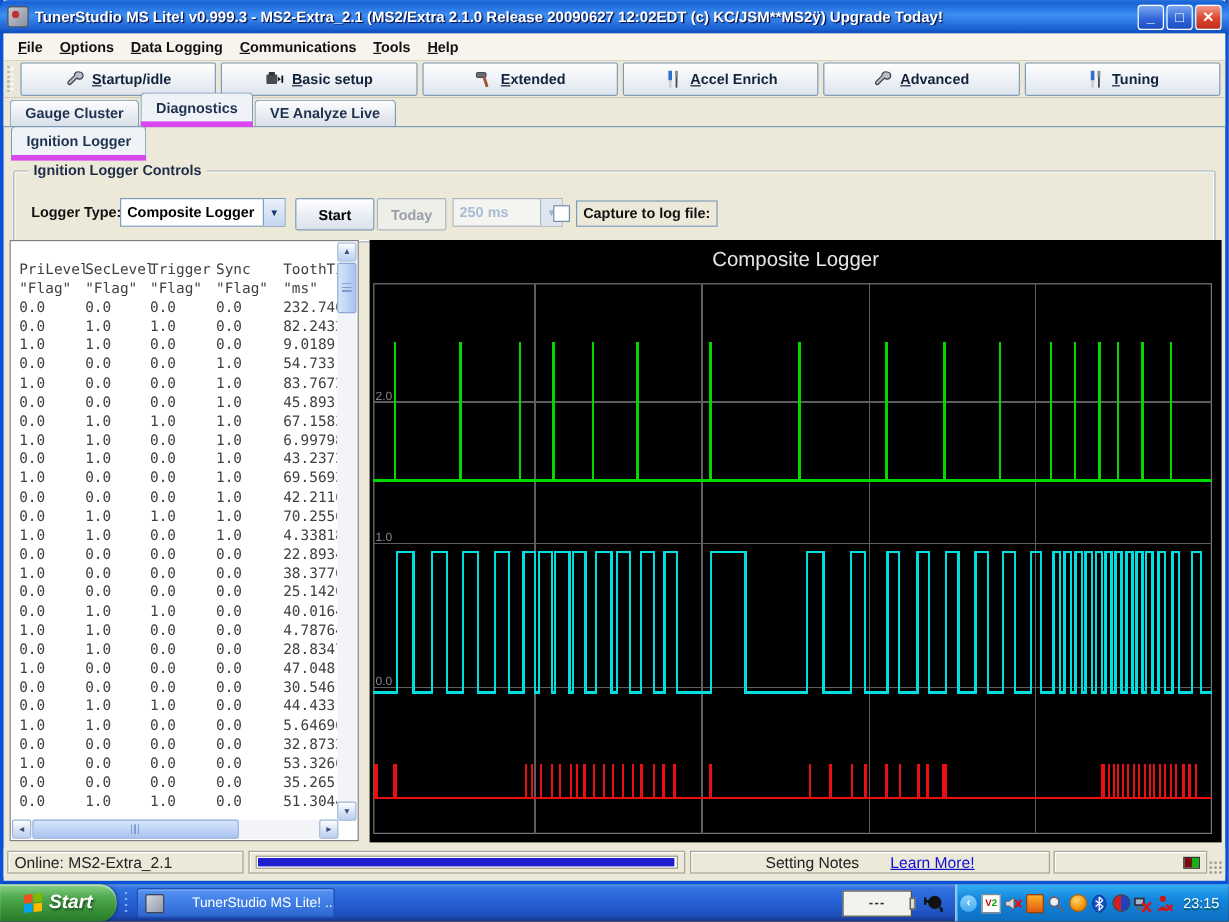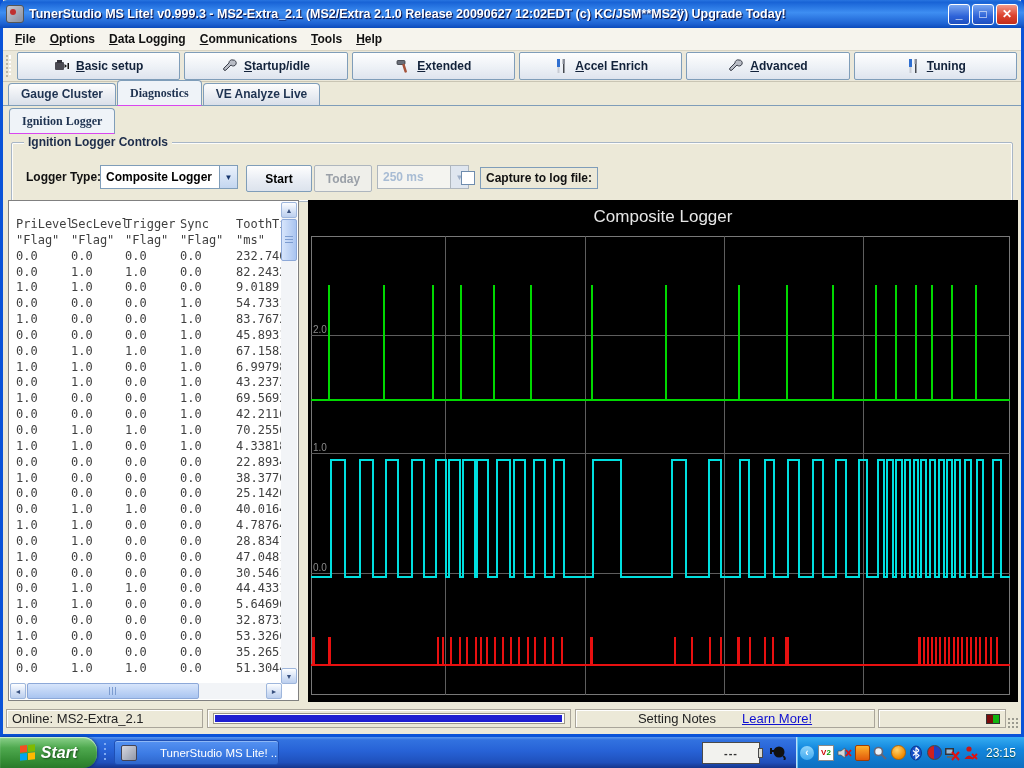--- a/index.html
+++ b/index.html
@@ -19,21 +19,21 @@
   .menu-item u{text-decoration:underline;}
   
   #toolbar{position:absolute;left:0;top:51px;width:1018px;height:31px;background:#EBE8DA;border-bottom:1px solid #C9C5B4;display:flex;align-items:center;padding-left:14px;box-sizing:border-box;}
   #toolbar-grip{position:absolute;left:3px;top:4px;width:6px;height:22px;background:repeating-linear-gradient(180deg,#B9B5A6 0 2px,transparent 2px 4px),repeating-linear-gradient(180deg,#fff 0 2px,transparent 2px 4px);background-size:2px 100%,2px 100%;background-position:0 0,3px 2px;background-repeat:repeat-y;}
   .tool-btn{flex:1;height:26px;margin-right:4px;border:1px solid #7F9DB9;border-radius:2px;background:linear-gradient(180deg,#FEFEFE,#EDF1F6 55%,#DEE4EE);display:flex;align-items:center;justify-content:center;font-size:12px;font-weight:bold;color:#12223A;gap:6px;}
   .tool-btn u{text-decoration:underline;}
   .ticon{width:16px;height:16px;display:inline-block;}
   
   #maintabs{position:absolute;left:0;top:82px;width:1018px;height:24px;border-bottom:1px solid #7F9DB9;box-sizing:border-box;background:#ECE9D8;display:flex;align-items:flex-end;padding-left:5px;}
   .tab{border:1px solid #7F9DB9;border-bottom:none;border-radius:4px 4px 0 0;padding:3px 12px 4px 12px;font-size:12px;font-weight:bold;color:#1E3250;background:linear-gradient(180deg,#FDFDFD,#D9DFE9);margin-right:1px;}
-  .tab.sel{background:#EFF3F8;padding-top:5px;position:relative;top:1px;border-bottom:1px solid #d946ef;font-family:Liberation Serif, serif;}
+  .tab.sel{background:#EFF3F8;padding-top:5px;position:relative;top:1px;border-bottom:5px solid #d946ef;}
   #innertabs{position:absolute;left:6px;top:110px;height:23px;display:flex;align-items:flex-end;}
   
   #groupbox{position:absolute;left:8px;top:142px;width:1000px;height:58px;border:1px solid #A8B6C6;border-radius:2px;box-shadow:inset 0 0 0 1px #FDFDFB;}
   #group-title{position:absolute;left:12px;top:-8px;background:#ECE9D8;padding:0 4px;font-size:12px;font-weight:bold;color:#1C2C4A;}
   #ctl-row{position:absolute;left:0;top:22px;width:100%;height:26px;}
   #logger-type-label{position:absolute;left:14px;top:5px;font-size:12px;font-weight:bold;color:#111;}
   .combo{position:absolute;height:24px;border:1px solid #7F9DB9;background:#fff;box-sizing:border-box;font-size:12px;font-weight:bold;display:flex;align-items:center;}
   .combo .cval{flex:1;padding:0 5px;white-space:nowrap;overflow:hidden;}
   .combo .carrow{width:17px;height:100%;border-left:1px solid #7F9DB9;background:linear-gradient(180deg,#EAF1FB,#C3D6F0);display:flex;align-items:center;justify-content:center;font-size:8px;color:#16366E;}
   #combo-logger{left:88px;width:138px;}
@@ -108,32 +108,32 @@
       <div class="menu-item"><u>D</u>ata Logging</div>
       <div class="menu-item"><u>C</u>ommunications</div>
       <div class="menu-item"><u>T</u>ools</div>
       <div class="menu-item"><u>H</u>elp</div>
     </div>
 
   <div id="toolbar">
     <div id="toolbar-grip"></div>
   <div class="tool-btn">
         <span class="ticon"><svg viewBox="0 0 16 16">
+            <path d="M11 2 a3 3 0 1 1 -2 5 L4 12 a1.4 1.4 0 0 1 -2 -2 L7 5 a3 3 0 0 1 4 -3 Z" fill="#B9BDC6" stroke="#3A3F4A" stroke-width="1"></path>
+          </svg></span>
+        <span><u>S</u>tartup/idle</span>
+      </div>
+      <div class="tool-btn">
+        <span class="ticon"><svg viewBox="0 0 16 16">
             <rect x="1" y="4" width="9" height="8" rx="1" fill="#4A4A52"></rect>
             <rect x="3" y="2" width="5" height="3" fill="#32323A"></rect>
             <path d="M13 8 L10.5 6 L10.5 10 Z" fill="#101010"></path>
             <rect x="13.5" y="5" width="1.5" height="6" fill="#101010"></rect>
           </svg></span>
         <span><u>B</u>asic setup</span>
-      </div>
-      <div class="tool-btn">
-        <span class="ticon"><svg viewBox="0 0 16 16">
-            <path d="M11 2 a3 3 0 1 1 -2 5 L4 12 a1.4 1.4 0 0 1 -2 -2 L7 5 a3 3 0 0 1 4 -3 Z" fill="#B9BDC6" stroke="#3A3F4A" stroke-width="1"></path>
-          </svg></span>
-        <span><u>S</u>tartup/idle</span>
       </div>
       <div class="tool-btn">
         <span class="ticon"><svg viewBox="0 0 16 16">
             <rect x="2" y="2.5" width="8" height="4" rx="1" fill="#6A6E78" stroke="#34373E" stroke-width="0.8"></rect>
             <rect x="7" y="6" width="2.5" height="9" rx="1" transform="rotate(-18 8 6)" fill="#A5523A"></rect>
           </svg></span>
         <span><u>E</u>xtended</span>
       </div>
       <div class="tool-btn">
         <span class="ticon"><svg viewBox="0 0 16 16">

